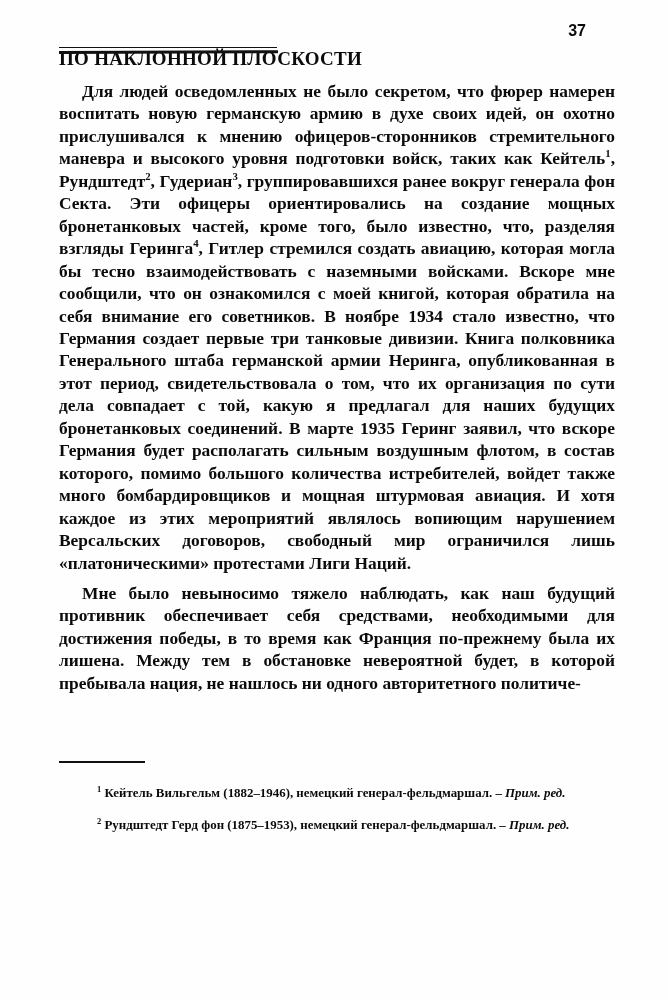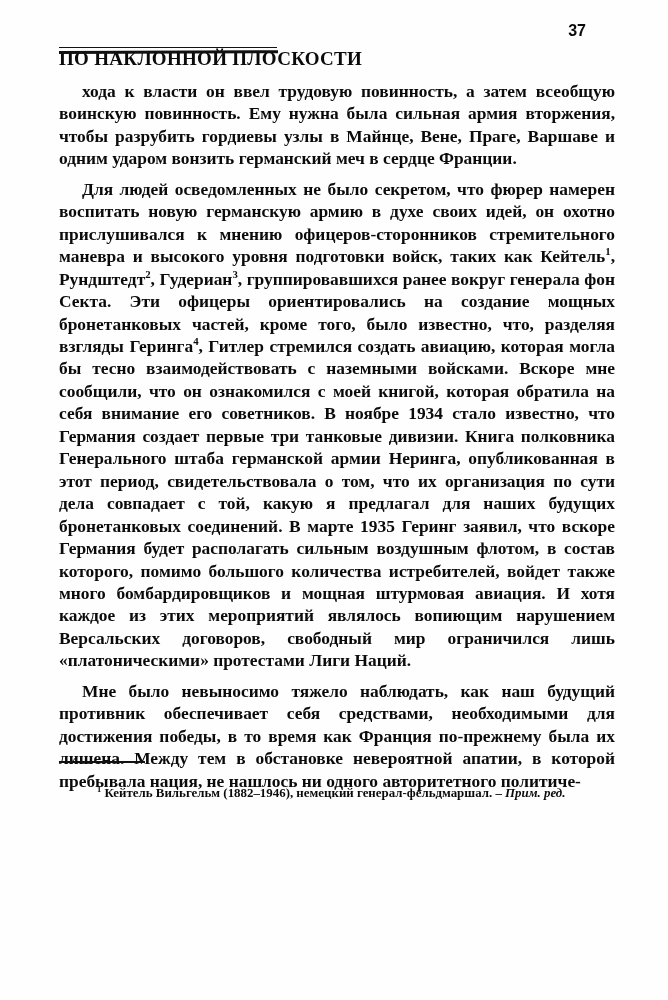--- a/index.html
+++ b/index.html
@@ -137,24 +137,24 @@
 <div class="page" style="background: rgb(254, 254, 254);">
 
   <div class="runhead">
     <div class="runhead-title">ПО НАКЛОННОЙ ПЛОСКОСТИ</div>
     <div class="runhead-rule-thin"></div>
     <div class="runhead-rule-thick"></div>
     <div class="runhead-folio">37</div>
   </div>
 
   <div class="body-col">
-    <p class="para">хода к власти он ввел трудовую повинность, а затем всеобщую воинскую повинность. Ему нужна была сильная армия вторжения, чтобы разрубить гордиевы узлы в Майнце, Вене, Праге, Варшаве и одним ударом вонзить германский меч в сердце Франции.</p>
     <p class="para">Для людей осведомленных не было секретом, что фюрер намерен воспитать новую германскую армию в духе своих идей, он охотно прислушивался к мнению офицеров-сторонников стремительного маневра и высокого уровня подготовки войск, таких как Кейтель<sup>1</sup>, Рундштедт<sup>2</sup>, Гудериан<sup>3</sup>, группировавшихся ранее вокруг генерала фон Секта. Эти офицеры ориентировались на создание мощных бронетанковых частей, кроме того, было известно, что, разделяя взгляды Геринга<sup>4</sup>, Гитлер стремился создать авиацию, которая могла бы тесно взаимодействовать с наземными войсками. Вскоре мне сообщили, что он ознакомился с моей книгой, которая обратила на себя внимание его советников. В ноябре 1934 стало известно, что Германия создает первые три танковые дивизии. Книга полковника Генерального штаба германской армии Неринга, опубликованная в этот период, свидетельствовала о том, что их организация по сути дела совпадает с той, какую я предлагал для наших будущих бронетанковых соединений. В марте 1935 Геринг заявил, что вскоре Германия будет располагать сильным воздушным флотом, в состав которого, помимо большого количества истребителей, войдет также много бомбардировщиков и мощная штурмовая авиация. И хотя каждое из этих мероприятий являлось вопиющим нарушением Версальских договоров, свободный мир ограничился лишь «платоническими» протестами Лиги Наций.</p>
-    <p class="para">Мне было невыносимо тяжело наблюдать, как наш будущий противник обеспечивает себя средствами, необходимыми для достижения победы, в то время как Франция по-прежнему была их лишена. Между тем в обстановке невероятной апатии, в которой пребывала нация, не нашлось ни одного авторитетного политиче-</p>
+    <p class="para">Мне было невыносимо тяжело наблюдать, как наш будущий противник обеспечивает себя средствами, необходимыми для достижения победы, в то время как Франция по-прежнему была их лишена. Между тем в обстановке невероятной будет, в которой пребывала нация, не нашлось ни одного авторитетного политиче-</p>
   </div>
 
   <div class="fn-rule"></div>
 
   <div class="footnotes">
     <p class="fn"><sup>1</sup> Кейтель Вильгельм (1882–1946), немецкий генерал-фельдмаршал. – <span class="src">Прим. ред.</span></p>
+    <p class="fn"><sup>2</sup> Рундштедт Герд фон (1875–1953), немецкий генерал-фельдмаршал. – <span class="src">Прим. ред.</span></p>
   </div>
 
 </div>
 
 </body></html>

